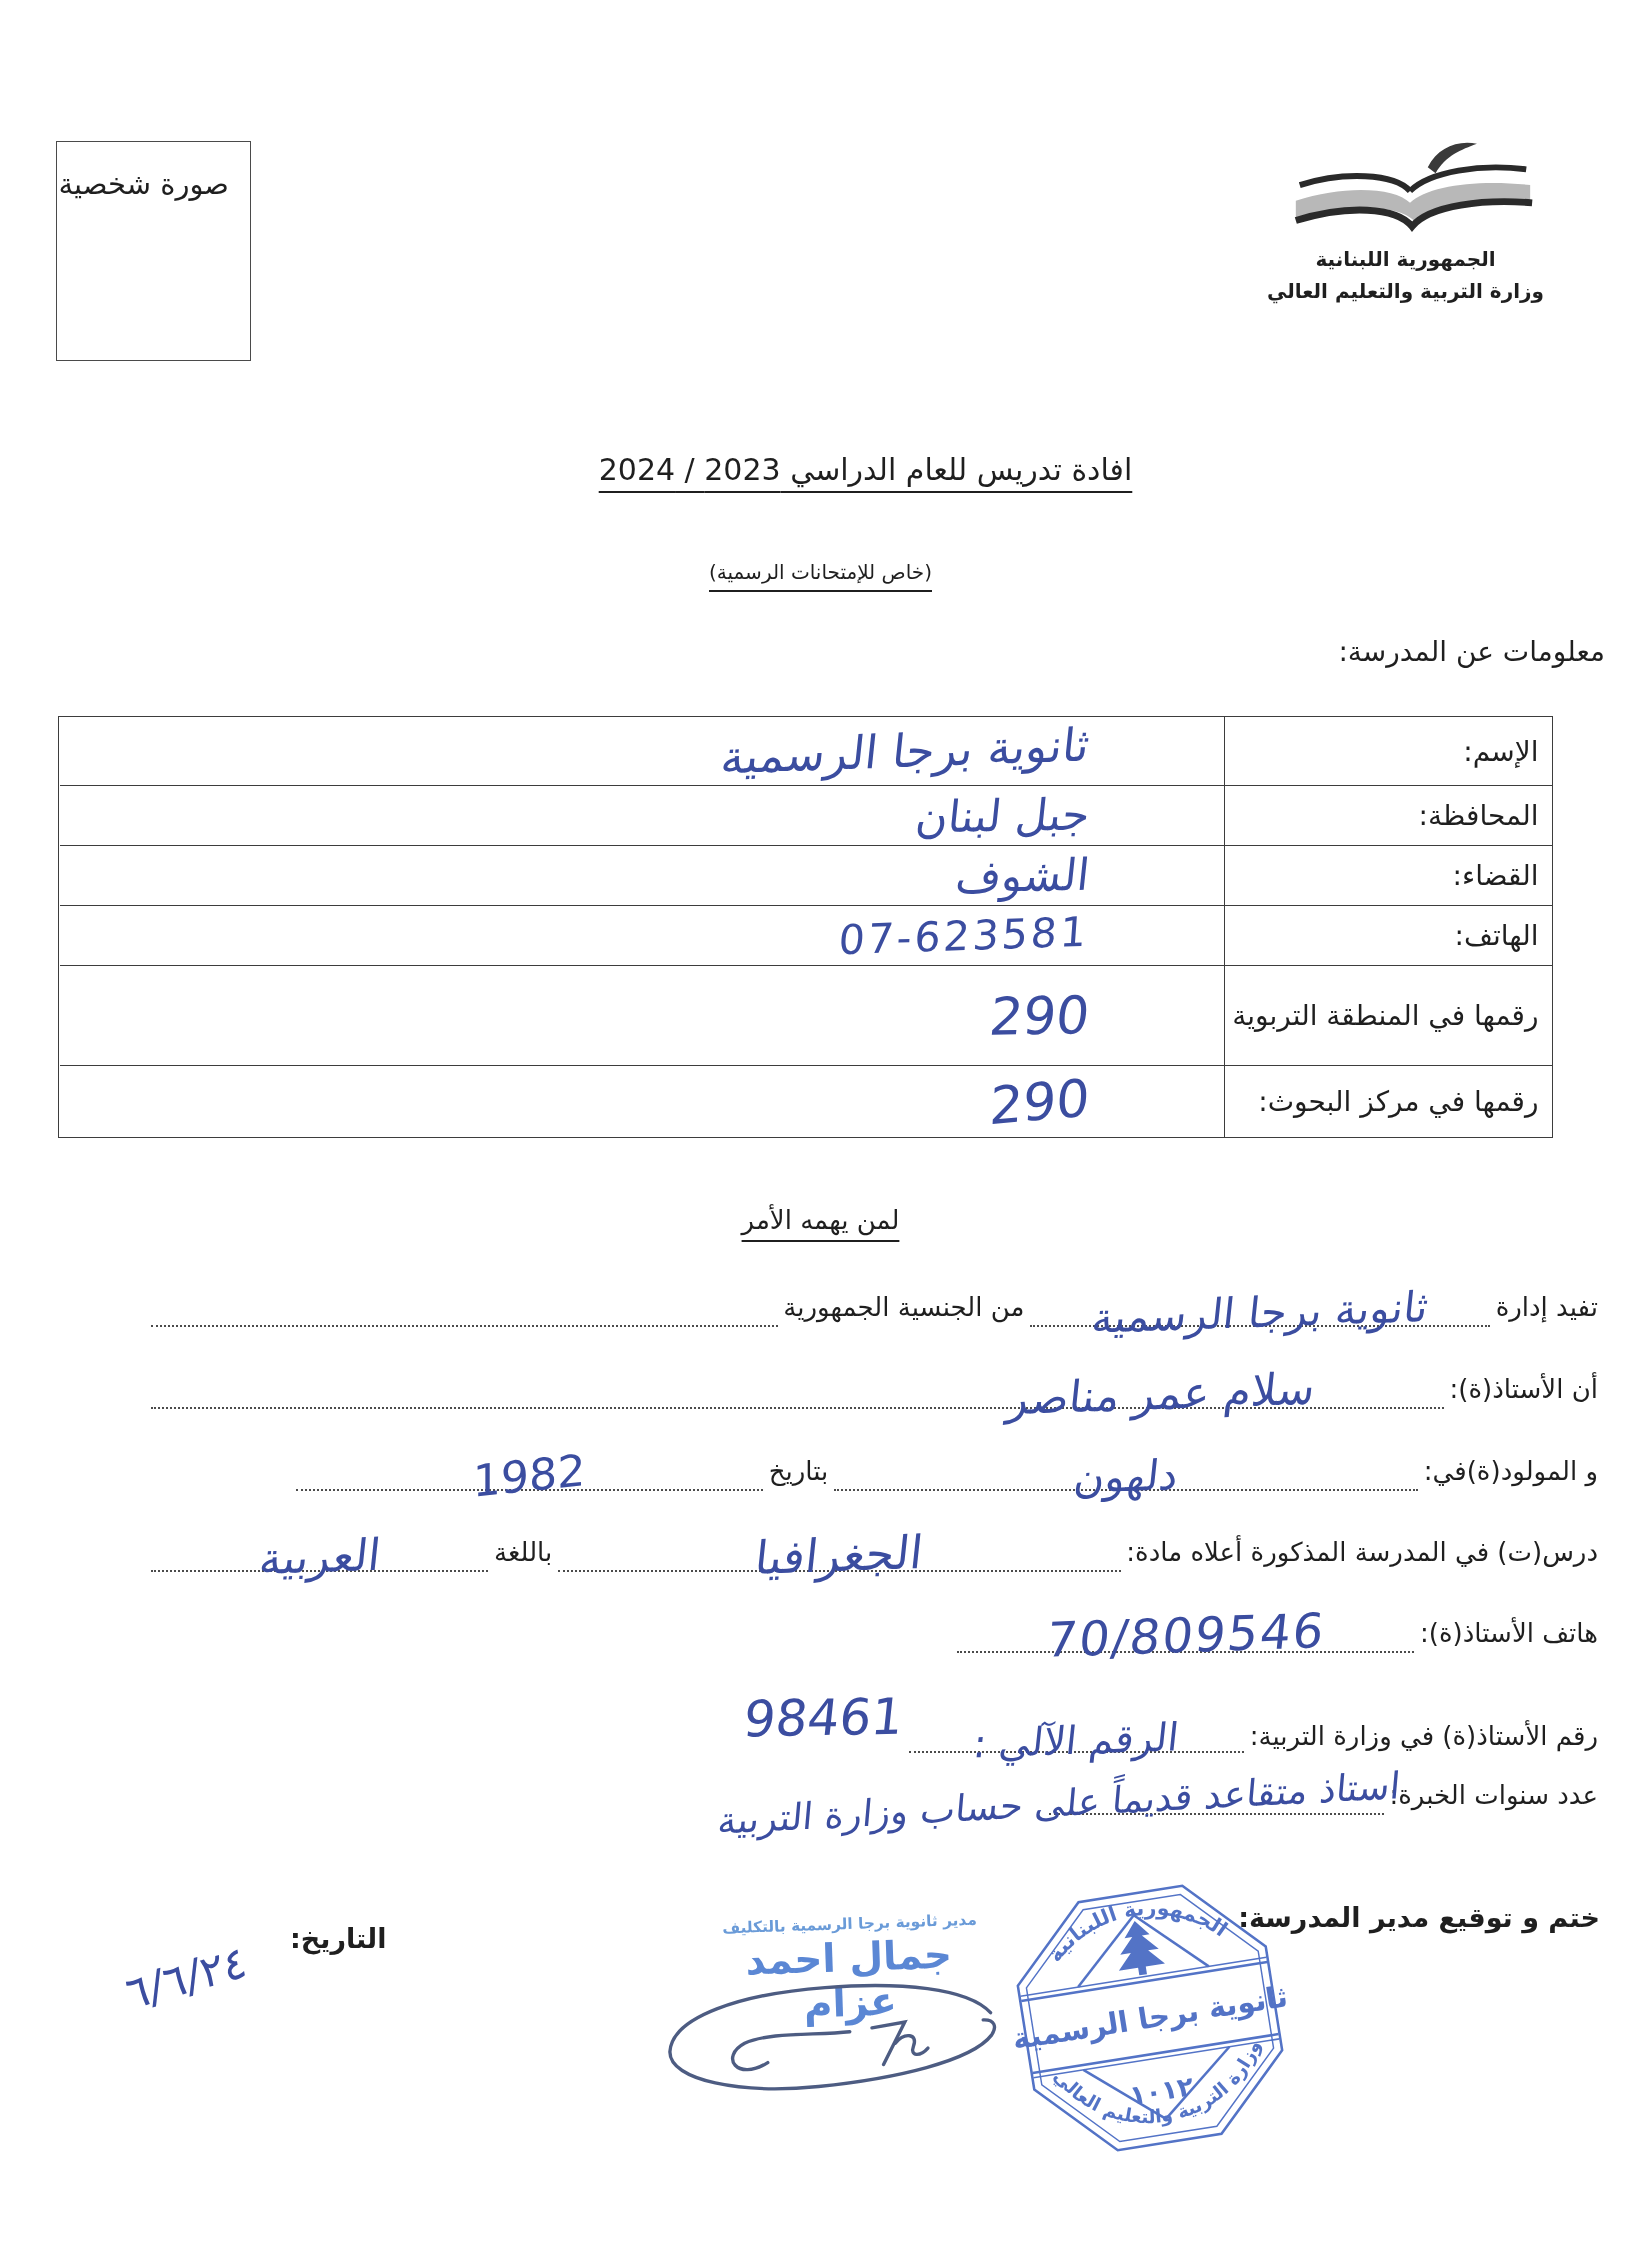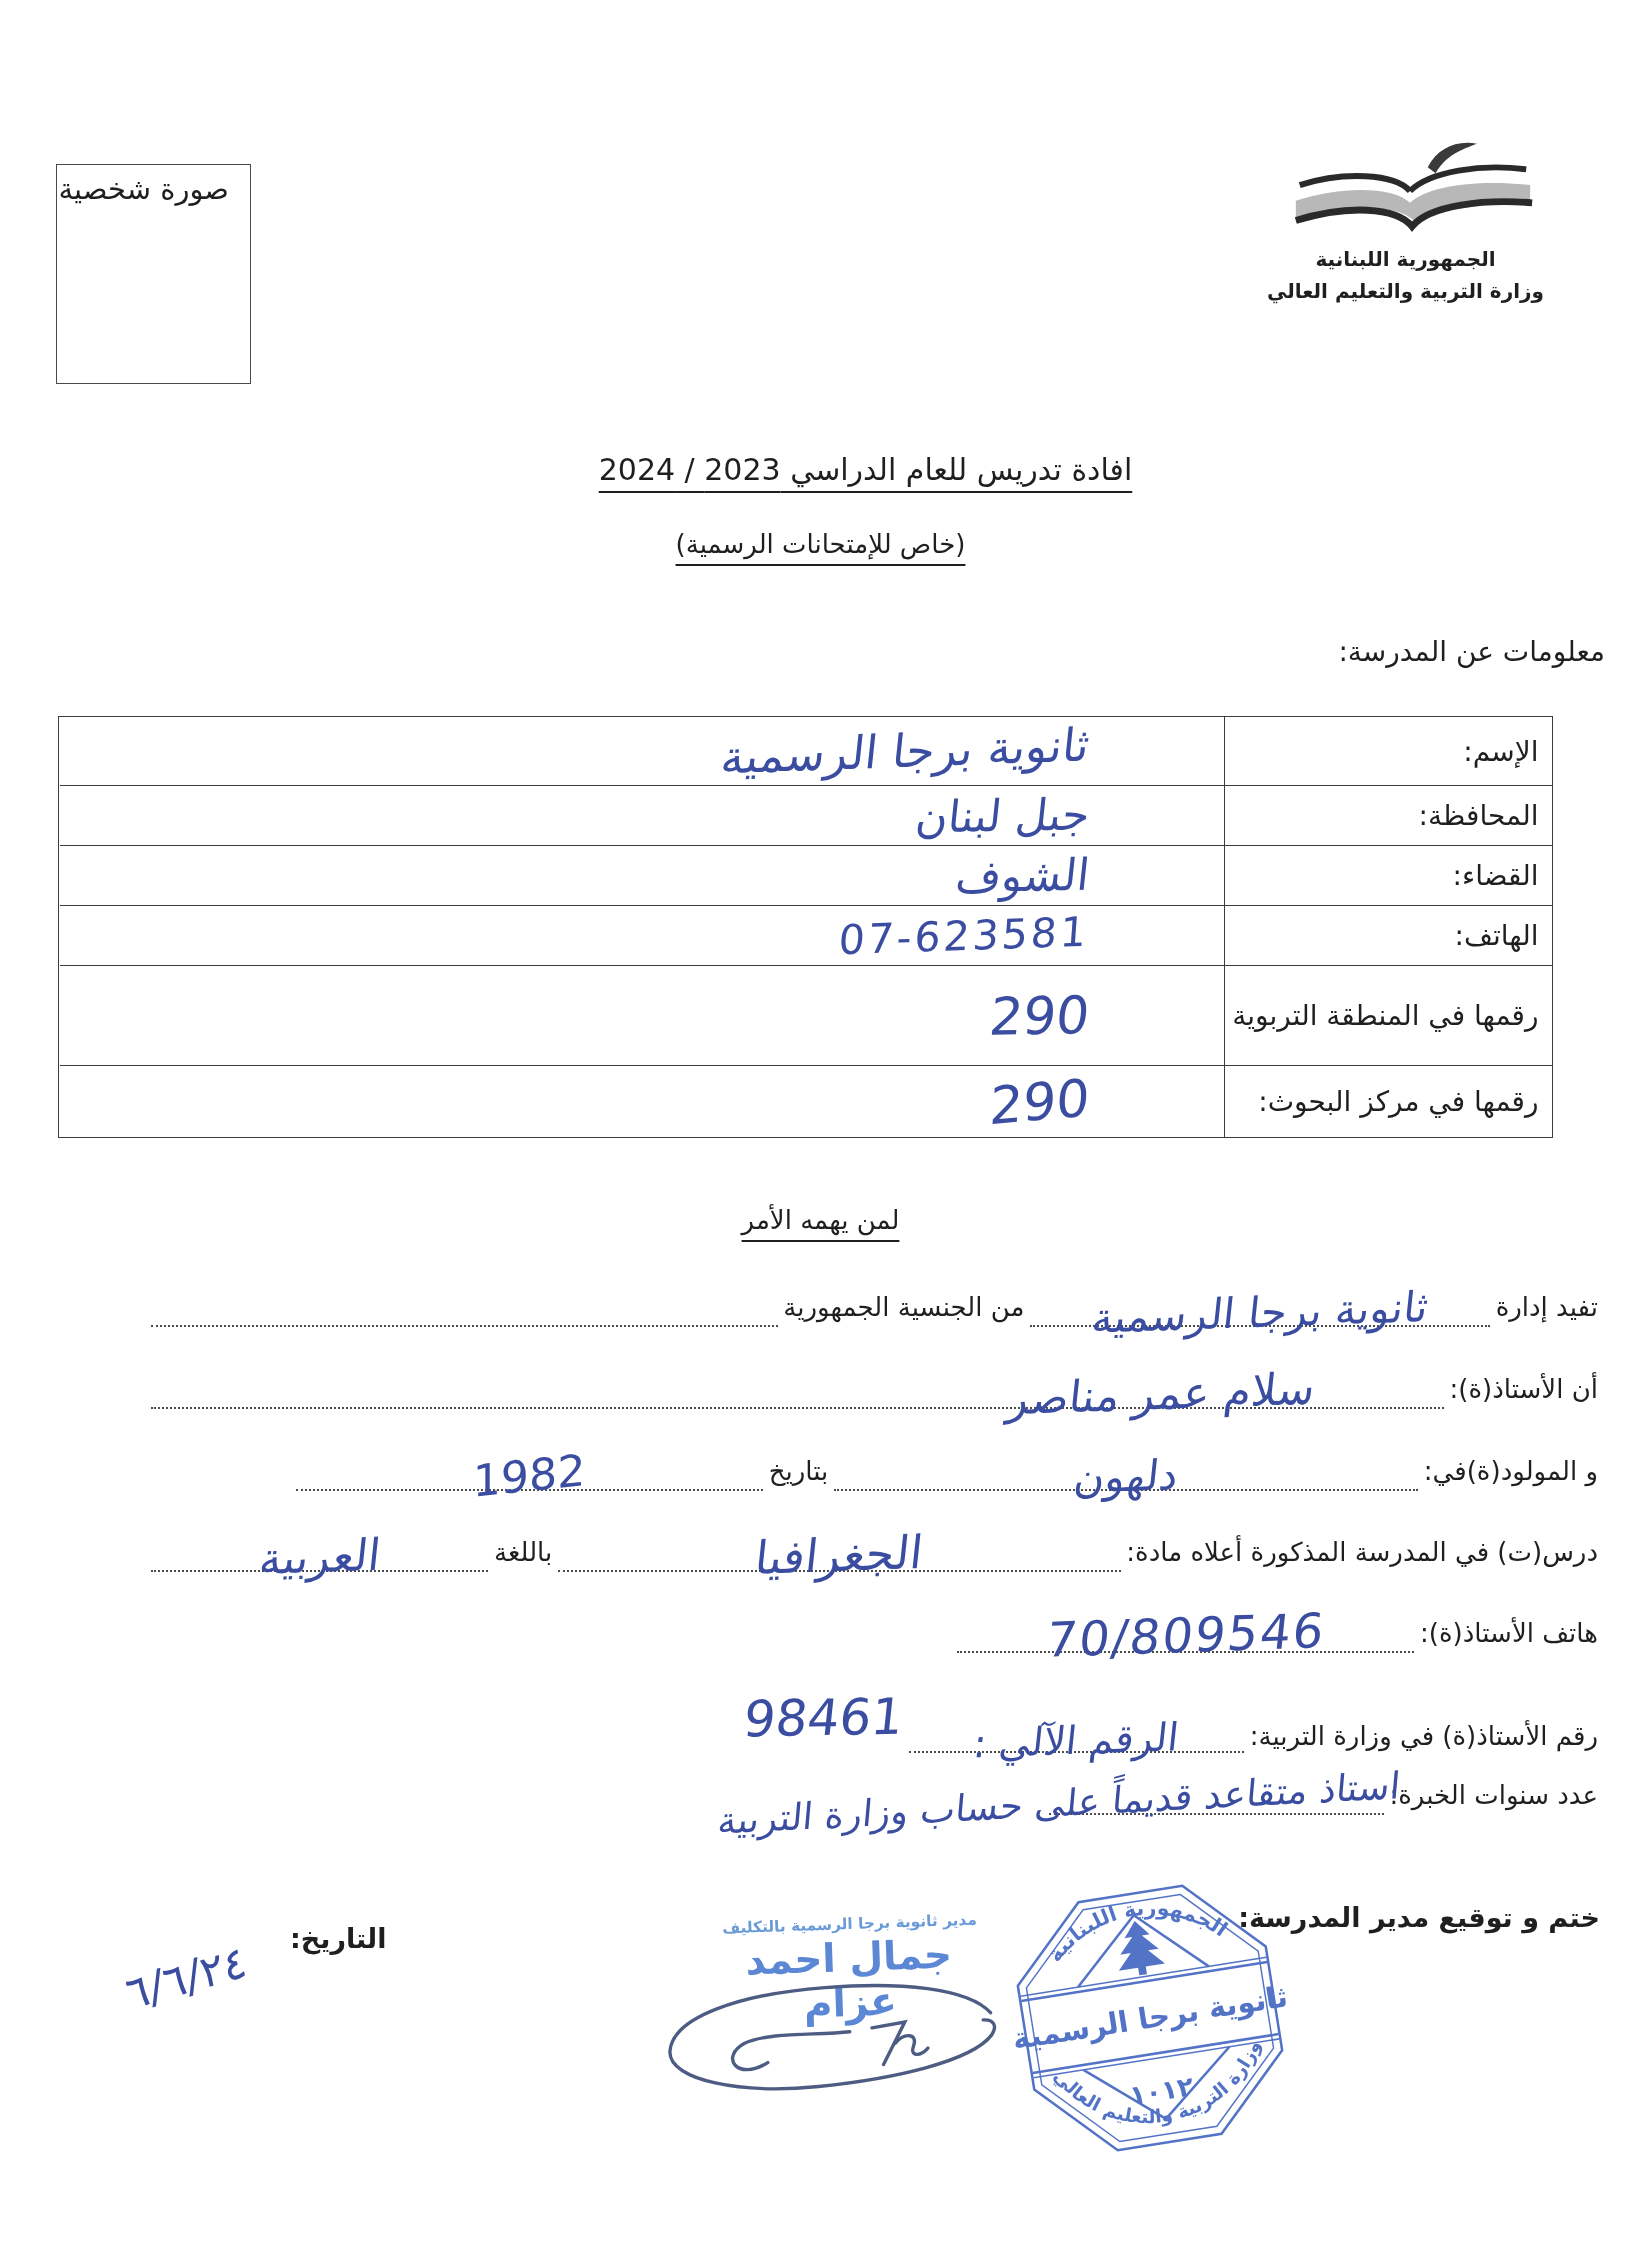--- a/index.html
+++ b/index.html
@@ -1,28 +1,28 @@
 <!DOCTYPE html>
 <html lang="ar" dir="rtl"><head>
 <meta charset="utf-8">
 <style>
   html,body{margin:0;padding:0;background:#e8e8e8;}
   #page{position:relative;width:1641px;height:2257px;background:#ffffff;margin:0 auto;
         font-family:"DejaVu Sans",sans-serif;color:#1f1f1f;overflow:hidden;direction:rtl;}
   .abs{position:absolute;}
   
-  #photo-box{left:56px;top:164px;width:195px;height:220px;border:1.9px solid #4a4a4a;
-             font-size:29px;line-height:1.55;text-align:right;padding:2px 21px 0 0;box-sizing:border-box;}
+  #photo-box{left:56px;top:141px;width:195px;height:220px;border:1.9px solid #4a4a4a;
+             font-size:29px;line-height:1.55;text-align:right;padding:20px 21px 0 0;box-sizing:border-box;}
   
   #logo-book{left:1284px;top:141px;width:256px;height:100px;}
   #logo-text{left:1246px;top:243px;width:319px;text-align:center;font-weight:bold;font-size:20px;line-height:1.6;}
   
   .center-line{left:0;width:100%;text-align:center;}
   #title1{top:452px;font-size:30px;margin-left:45px;}
-  #title2{top:529px;font-size:26px;}
+  #title2{top:560px;font-size:20px;}
   .uline{text-decoration:underline;text-underline-offset:10.6px;text-decoration-thickness:1.9px;}
   #info-heading{right:36px;top:635px;font-size:28px;}
   
   #school-table{left:58px;top:716px;width:1493px;border:1.9px solid #3d3d3d;border-collapse:collapse;
                 display:grid;grid-template-columns:328px 1164px;grid-template-rows:69px 60px 60px 60px 100px 71px;}
   .tcell{border-bottom:1.5px solid #3d3d3d;box-sizing:border-box;}
   .tlabel{border-left:1.5px solid #3d3d3d;font-size:28px;line-height:1.25;display:flex;align-items:center;
           padding:1.9px 13.5px 1.9px 3.9px;}
   .tval{display:flex;align-items:center;justify-content:flex-start;padding-right:135px;}
   .row6{border-bottom:none;}

